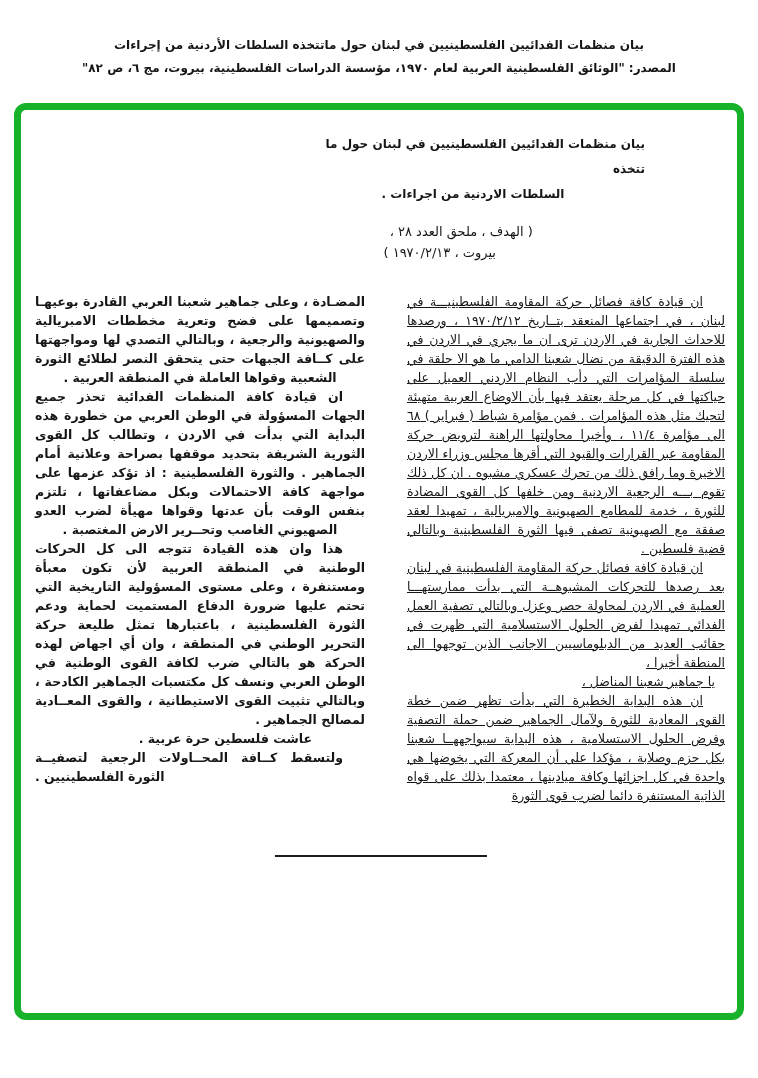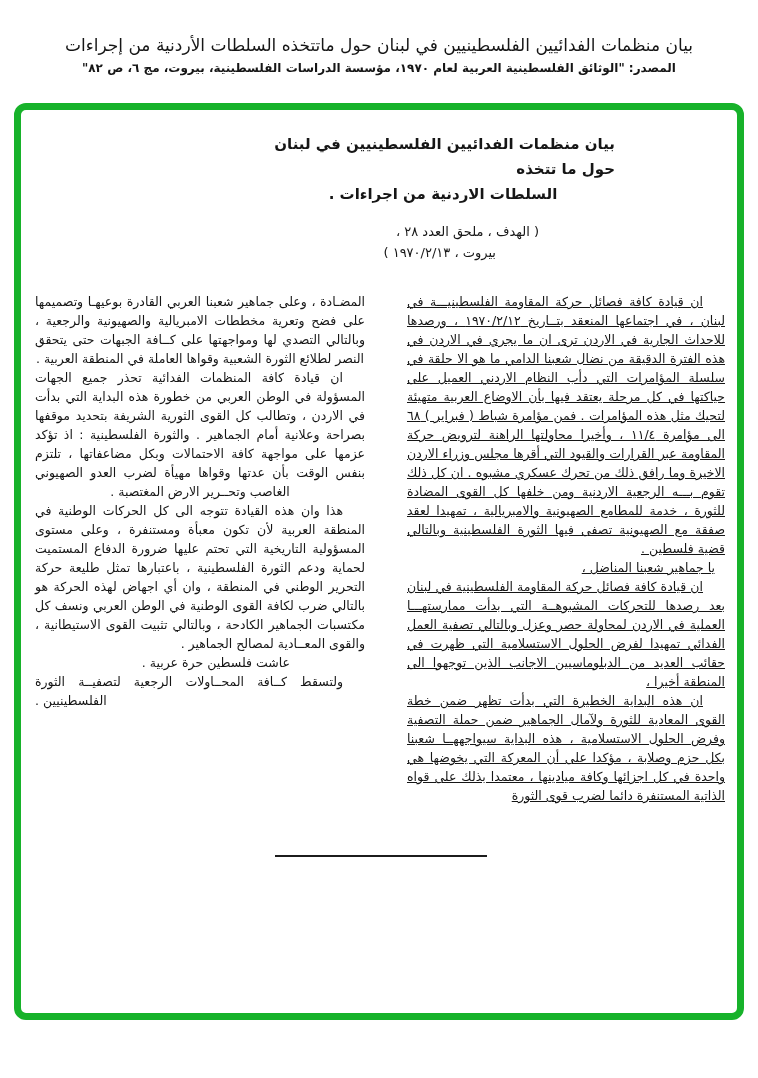--- a/index.html
+++ b/index.html
@@ -8,66 +8,66 @@
     width:758px;height:1078px;
     background:#ffffff;
     font-family:"DejaVu Sans", sans-serif;
     color:#161616;
     overflow:hidden;
   }
   
   .page-header{ text-align:center; direction:rtl; }
   .page-title{
     margin:34px 10px 0 10px;
-    font-size:17px; font-weight:normal; line-height:22px;
+    font-size:12px; font-weight:bold; line-height:22px;
   }
   .page-source{
     margin-top:4px;
     font-size:12px; font-weight:bold; line-height:16px;
   }
   
   .doc-frame{
     position:absolute; left:14px; top:103px;
     width:730px; height:917px;
     border:7px solid #17b22a; border-radius:12px;
     box-sizing:border-box; background:#ffffff;
   }
   .doc-inner{
     direction:rtl;
     padding:22px 12px 0 14px;
     font-size:12.5px; line-height:19px;
   }
   
   .doc-title{
-    width:344px; margin-left:auto; margin-right:110px;
-    font-size:15px; font-weight:bold; line-height:25px;
+    width:344px; margin-left:auto; margin-right:80px;
+    font-size:12px; font-weight:bold; line-height:25px;
     text-align:right;
   }
   .doc-title .t2{ text-align:center; }
   
   .dateline{
     display:flex; justify-content:space-between;
     margin:14px 186px 0 165px;
     font-size:13px; line-height:21px;
   }
   .date-place{ white-space:nowrap; }
-  .reference{ text-align:right; }
+  .reference{ text-align:center; }
   .reference .ref2{ margin-right:43px; }
   
   .columns{
     display:flex; justify-content:space-between;
     margin-top:29px;
   }
   .col{ text-align:justify; }
   .col-first{ width:318px;text-decoration:underline; }
-  .col-second{ width:330px; }
+  .col-second{ width:330px;font-weight:bold; }
   .para{ margin:0; text-align:justify; }
   .para.indent{ text-indent:22px; }
   .para.line{ text-align:right; text-indent:10px; }
-  .para.slogan{ text-align:right; margin-right:75px; }
+  .para.slogan{ text-align:right; margin-right:53px; }
   .para.last-left{ text-align-last:left; }
   .para.last-center{ text-align-last:center; }
   
   .bottom-rule{
     position:absolute; left:254px; top:745px;
     width:212px; height:2px; background:#1c1c1c;
   }
 </style>
 </head>
 <body>
@@ -90,22 +90,22 @@
       <div class="dateline">
         <div class="reference">
           <div class="ref1">( الهدف ، ملحق العدد ٢٨ ،</div>
           <div class="ref2">بيروت ، ١٩٧٠/٢/١٣ )</div>
         </div>
       </div>
 
       <div class="columns">
         <div class="col col-first">
           <p class="para indent">ان قيادة كافة فصائل حركة المقاومة الفلسطينيـــة في لبنان ، في اجتماعها المنعقد بتــاريخ ١٩٧٠/٢/١٢ ، ورصدها للاحداث الجارية في الاردن ترى ان ما يجري في الاردن في هذه الفترة الدقيقة من نضال شعبنا الدامي ما هو الا حلقة في سلسلة المؤامرات التي دأب النظام الاردني العميل على حياكتها في كل مرحلة يعتقد فيها بأن الاوضاع العربية متهيئة لتحيك مثل هذه المؤامرات . فمن مؤامرة شباط ( فبراير ) ٦٨ الى مؤامرة ١١/٤ ، وأخيرا محاولتها الراهنة لترويض حركة المقاومة عبر القرارات والقيود التي أقرها مجلس وزراء الاردن الاخيرة وما رافق ذلك من تحرك عسكري مشبوه . ان كل ذلك تقوم بـــه الرجعية الاردنية ومن خلفها كل القوى المضادة للثورة ، خدمة للمطامع الصهيونية والامبريالية ، تمهيدا لعقد صفقة مع الصهيونية تصفى فيها الثورة الفلسطينية وبالتالي قضية فلسطين .</p>
+          <p class="para indent">ان قيادة كافة فصائل حركة المقاومة الفلسطينية في لبنان بعد رصدها للتحركات المشبوهــة التي بدأت ممارستهـــا العملية في الاردن لمحاولة حصر وعزل وبالتالي تصفية العمل الفدائي تمهيدا لفرض الحلول الاستسلامية التي ظهرت في حقائب العديد من الدبلوماسيين الاجانب الذين توجهوا الى المنطقة أخيرا ،</p>
           <p class="para line">يا جماهير شعبنا المناضل ،</p>
-          <p class="para indent">ان قيادة كافة فصائل حركة المقاومة الفلسطينية في لبنان بعد رصدها للتحركات المشبوهــة التي بدأت ممارستهـــا العملية في الاردن لمحاولة حصر وعزل وبالتالي تصفية العمل الفدائي تمهيدا لفرض الحلول الاستسلامية التي ظهرت في حقائب العديد من الدبلوماسيين الاجانب الذين توجهوا الى المنطقة أخيرا ،</p>
           <p class="para indent">ان هذه البداية الخطيرة التي بدأت تظهر ضمن خطة القوى المعادية للثورة ولآمال الجماهير ضمن حملة التصفية وفرض الحلول الاستسلامية ، هذه البداية سيواجههــا شعبنا بكل حزم وصلابة ، مؤكدا على أن المعركة التي يخوضها هي واحدة في كل اجزائها وكافة ميادينها ، معتمدا بذلك على قواه الذاتية المستنفرة دائما لضرب قوى الثورة</p>
         </div>
         <div class="col col-second">
           <p class="para last-center">المضـادة ، وعلى جماهير شعبنا العربي القادرة بوعيهـا وتصميمها على فضح وتعرية مخططات الامبريالية والصهيونية والرجعية ، وبالتالي التصدي لها ومواجهتها على كــافة الجبهات حتى يتحقق النصر لطلائع الثورة الشعبية وقواها العاملة في المنطقة العربية .</p>
           <p class="para indent last-center">ان قيادة كافة المنظمات الفدائية تحذر جميع الجهات المسؤولة في الوطن العربي من خطورة هذه البداية التي بدأت في الاردن ، وتطالب كل القوى الثورية الشريفة بتحديد موقفها بصراحة وعلانية أمام الجماهير . والثورة الفلسطينية : اذ تؤكد عزمها على مواجهة كافة الاحتمالات وبكل مضاعفاتها ، تلتزم بنفس الوقت بأن عدتها وقواها مهيأة لضرب العدو الصهيوني الغاصب وتحــرير الارض المغتصبة .</p>
           <p class="para indent">هذا وان هذه القيادة تتوجه الى كل الحركات الوطنية في المنطقة العربية لأن تكون معبأة ومستنفرة ، وعلى مستوى المسؤولية التاريخية التي تحتم عليها ضرورة الدفاع المستميت لحماية ودعم الثورة الفلسطينية ، باعتبارها تمثل طليعة حركة التحرير الوطني في المنطقة ، وان أي اجهاض لهذه الحركة هو بالتالي ضرب لكافة القوى الوطنية في الوطن العربي ونسف كل مكتسبات الجماهير الكادحة ، وبالتالي تثبيت القوى الاستيطانية ، والقوى المعــادية لمصالح الجماهير .</p>
           <p class="para slogan">عاشت فلسطين حرة عربية .</p>
           <p class="para indent last-left">ولتسقط كــافة المحــاولات الرجعية لتصفيــة الثورة الفلسطينيين .</p>
         </div>
       </div>

